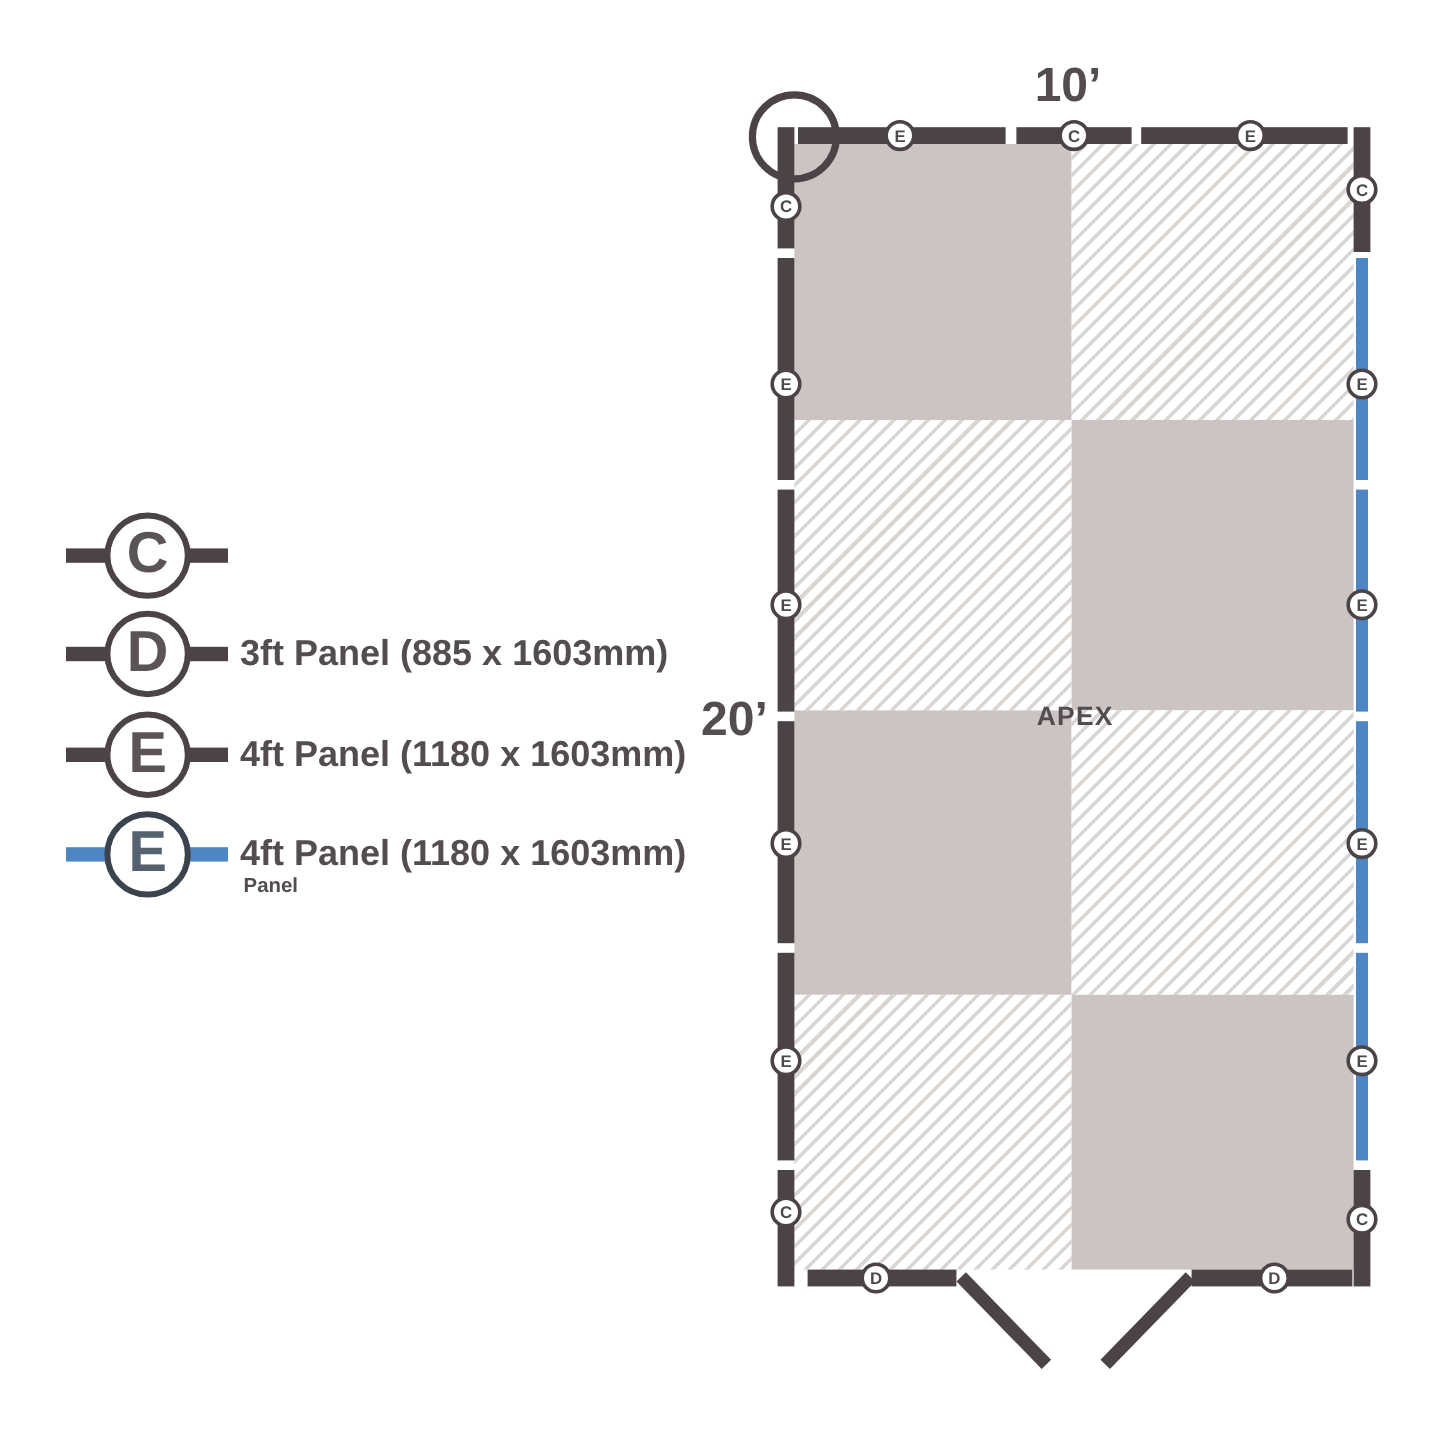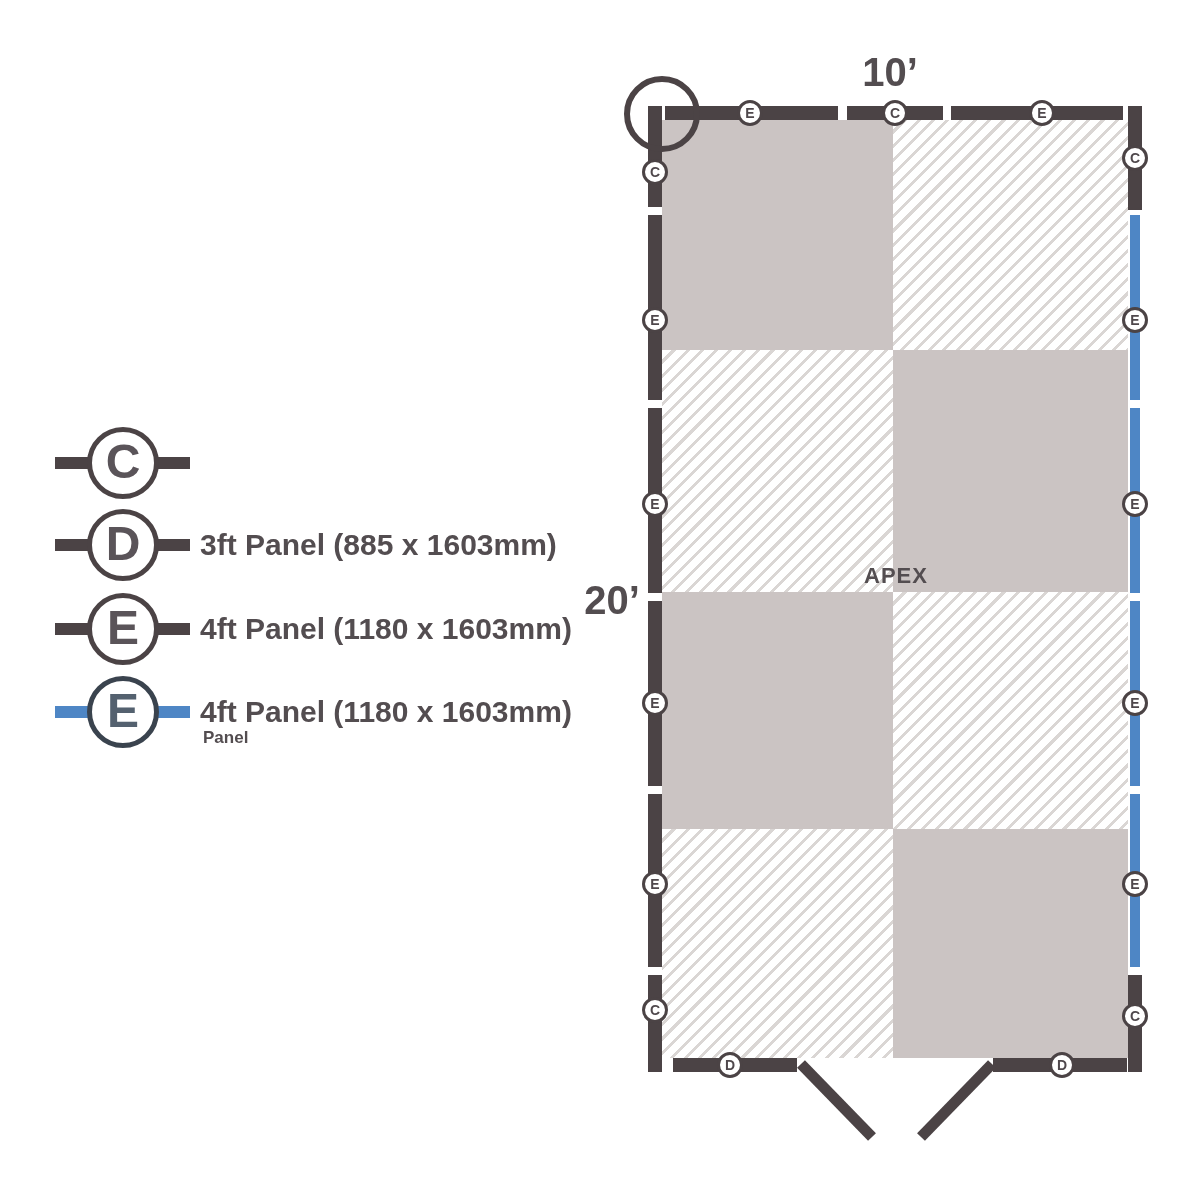--- a/index.html
+++ b/index.html
@@ -65,21 +65,21 @@
   .door-svg{position:absolute;left:0;top:0;z-index:4;}
   .door-leaf{stroke:var(--wall-dark);stroke-width:11;}
   .dim-label{
     position:absolute;transform:translate(-50%,-50%);
     font-size:40px;font-weight:bold;color:var(--text-dark);
     white-space:nowrap;z-index:7;
   }
   #width-label{left:890px;top:72px;}
   #height-label{left:612px;top:585px;margin-top:15px;}
   #apex-label{
-    position:absolute;left:896px;top:576px;transform:translate(-50%,-50%);
+    position:absolute;left:896px;top:597px;transform:translate(-50%,-50%);
     font-size:22px;font-weight:bold;letter-spacing:1px;
     color:var(--text-dark);z-index:7;
   }
 </style>
 </head>
 <body>
 
 <div id="canvas">
 
   <div>

